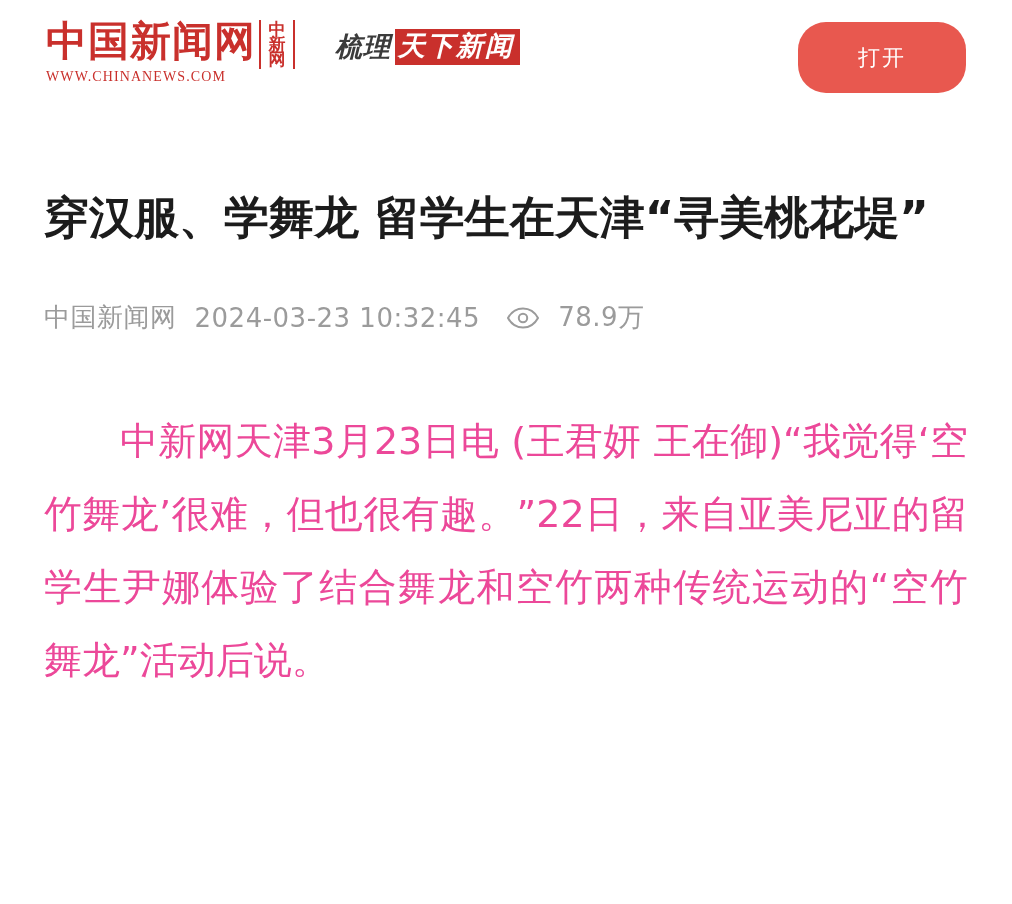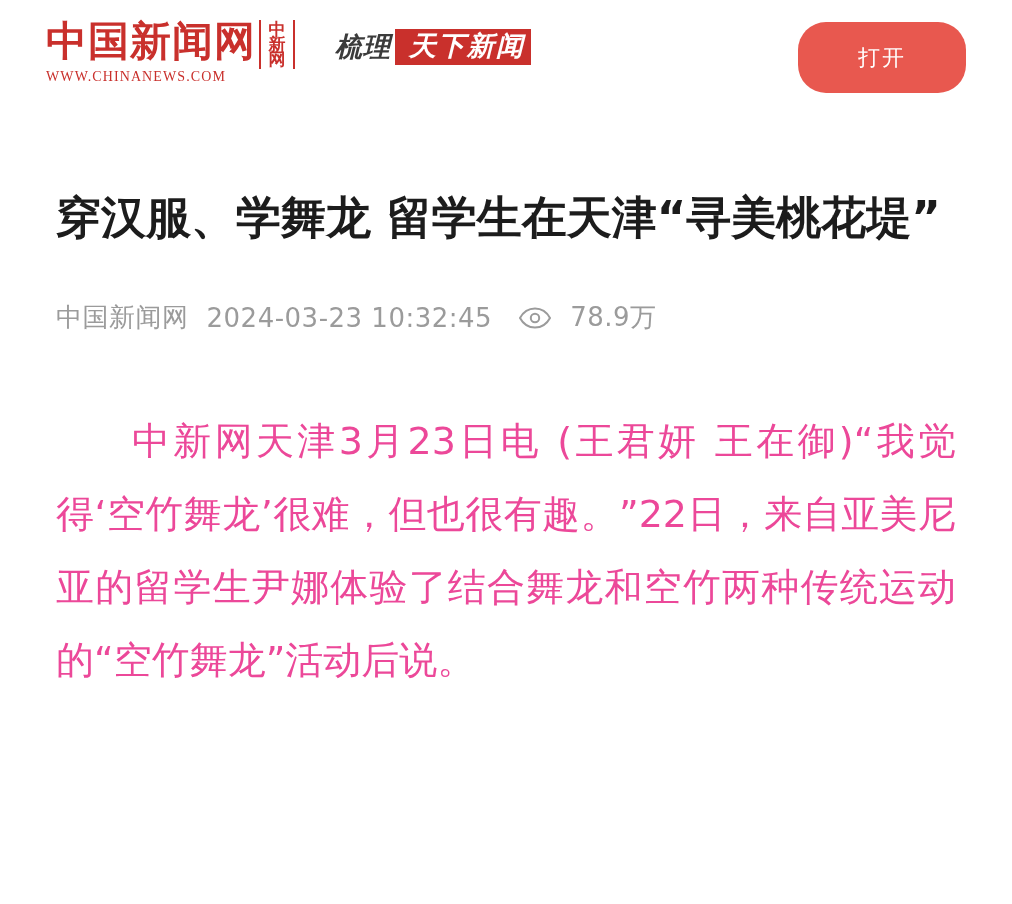--- a/index.html
+++ b/index.html
@@ -88,21 +88,21 @@
   }
   .slogan-badge {
     margin-left: 4px;
     background: #c9302c;
     color: #ffffff;
     font-family: "DejaVu Serif", "Liberation Serif", serif;
     font-weight: bold;
     font-style: italic;
     font-size: 27px;
     letter-spacing: 2px;
-    padding: 2px 6px 4px 14px;
+    padding: 2px 6px 4px 3px;
     line-height: 30px;
   }
 
   .open-button {
     position: absolute;
     right: 46px;
     top: 22px;
     width: 168px;
     height: 71px;
     border: none;
@@ -110,21 +110,21 @@
     background: #e8584f;
     color: #ffffff;
     font-family: "DejaVu Sans", "Liberation Sans", sans-serif;
     font-size: 22px;
     letter-spacing: 2px;
     cursor: pointer;
   }
 
   
   .article {
-    padding: 0 56px;
+    padding: 0 44px;
   }
 
   .title {
     margin: 52px 0 0 0;
     font-family: "DejaVu Sans", "Liberation Sans", sans-serif;
     font-weight: bold;
     font-size: 45px;
     line-height: 76px;
     color: #1c1c1c;
     letter-spacing: 0px;

